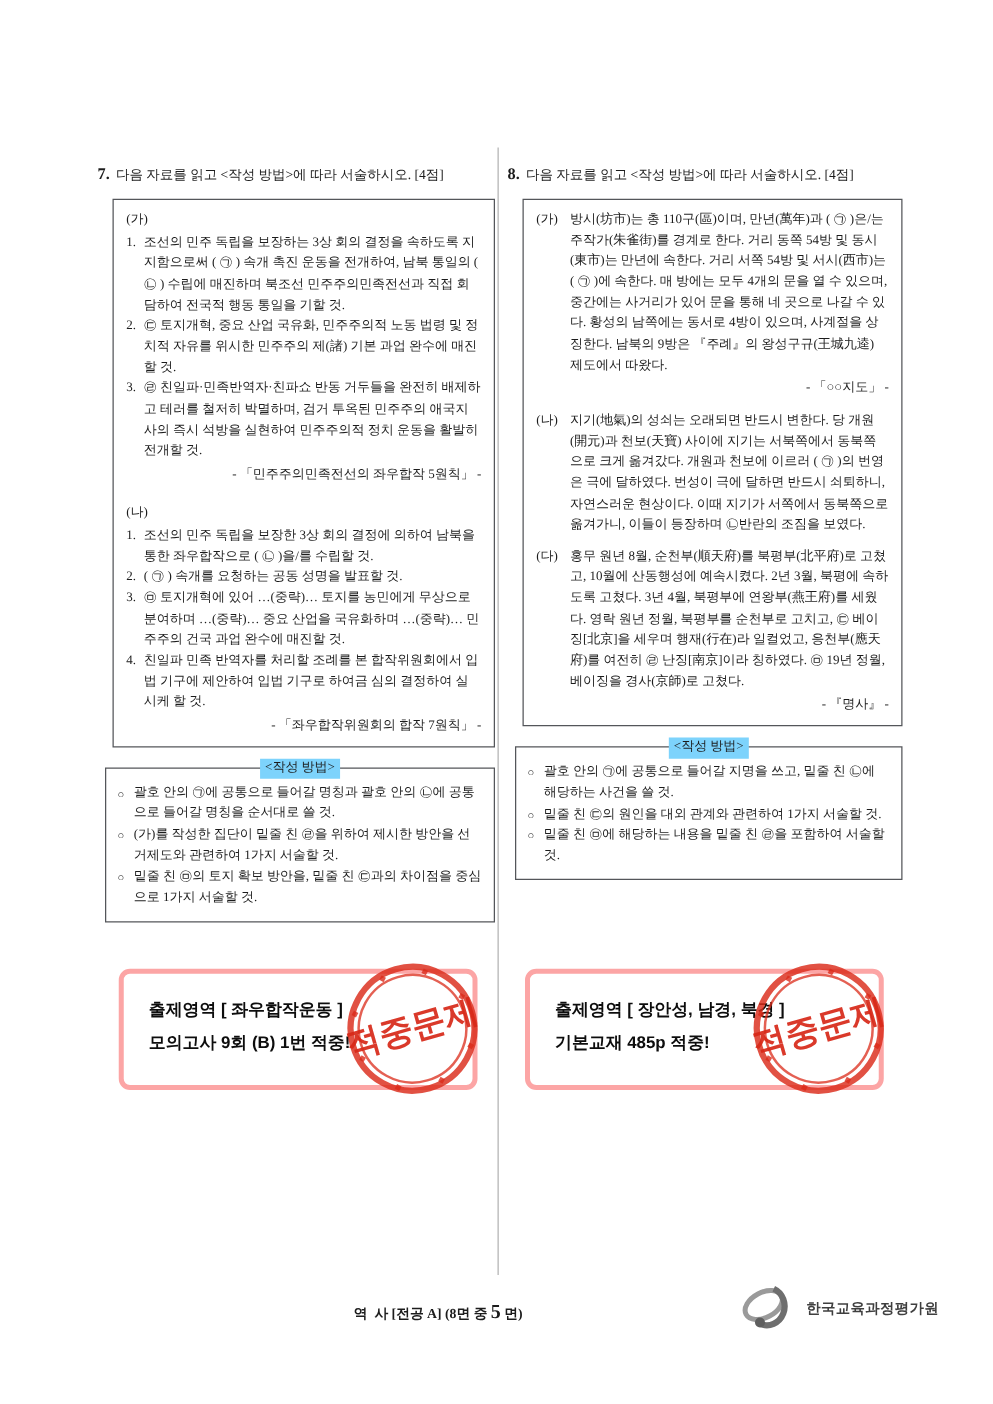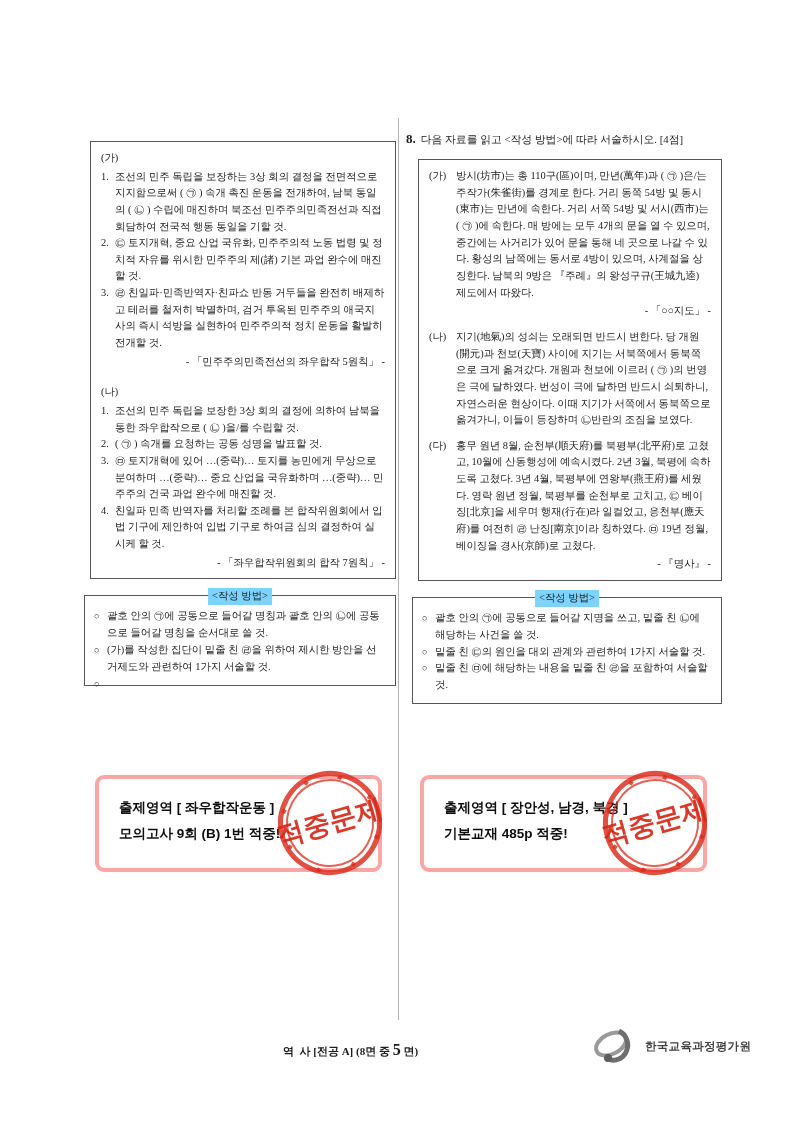--- a/index.html
+++ b/index.html
@@ -119,41 +119,42 @@
     font-size:11.5px; font-weight:bold; color:#3f3f3f;
     letter-spacing:.3px; white-space:nowrap;
   }
 </style>
 </head>
 <body>
 
 <div class="divider"></div>
 
 <div class="col col-left">
+  <div class="qhead"><span class="qnum">7.</span><span>다음 자료를 읽고 &lt;작성 방법&gt;에 따라 서술하시오. [4점]</span></div>
 
   <div class="matbox">
     <div class="src-label">(가)</div>
-    <div class="item"><span class="item-no">1.</span><span><span>조선의 민주 독립을 보장하는 3상 회의 결정을 전면적으로 지지함으로써 ( ㉠ ) 속개 촉진 운동을 전개하여, 남북 통일의 ( ㉡ ) 수립에 매진하며 북조선 민주주의민족전선과 직접 회담하여 전국적 행동 통일을 기할 것.</span></span></div>
+    <div class="item"><span class="item-no">1.</span><span><span>조선의 민주 독립을 보장하는 3상 회의 결정을 속하도록 지지함으로써 ( ㉠ ) 속개 촉진 운동을 전개하여, 남북 통일의 ( ㉡ ) 수립에 매진하며 북조선 민주주의민족전선과 직접 회담하여 전국적 행동 통일을 기할 것.</span></span></div>
     <div class="item"><span class="item-no">2.</span><span><span>㉢ </span><span class="u">토지개혁</span><span>, 중요 산업 국유화, 민주주의적 노동 법령 및 정치적 자유를 위시한 민주주의 제(諸) 기본 과업 완수에 매진할 것.</span></span></div>
     <div class="item"><span class="item-no">3.</span><span><span>㉣ </span><span class="u">친일파·민족반역자·친파쇼 반동 거두들을 완전히 배제</span><span>하고 테러를 철저히 박멸하며, 검거 투옥된 민주주의 애국지사의 즉시 석방을 실현하여 민주주의적 정치 운동을 활발히 전개할 것.</span></span></div>
     <div class="cite">- 「민주주의민족전선의 좌우합작 5원칙」 -</div>
 
     <div class="src-label gap-top">(나)</div>
     <div class="item"><span class="item-no">1.</span><span><span>조선의 민주 독립을 보장한 3상 회의 결정에 의하여 남북을 통한 좌우합작으로 ( ㉡ )을/를 수립할 것.</span></span></div>
     <div class="item"><span class="item-no">2.</span><span><span>( ㉠ ) 속개를 요청하는 공동 성명을 발표할 것.</span></span></div>
     <div class="item"><span class="item-no">3.</span><span><span>㉤ </span><span class="u">토지개혁</span><span>에 있어 …(중략)… 토지를 농민에게 무상으로 분여하며 …(중략)… 중요 산업을 국유화하며 …(중략)… 민주주의 건국 과업 완수에 매진할 것.</span></span></div>
     <div class="item"><span class="item-no">4.</span><span><span>친일파 민족 반역자를 처리할 조례를 본 합작위원회에서 입법 기구에 제안하여 입법 기구로 하여금 심의 결정하여 실시케 할 것.</span></span></div>
     <div class="cite">- 「좌우합작위원회의 합작 7원칙」 -</div>
   </div>
 
   <div class="method-box">
     <div class="method-title">&lt;작성 방법&gt;</div>
     <div class="mbullet"><span class="bm">○</span><span>괄호 안의 ㉠에 공통으로 들어갈 명칭과 괄호 안의 ㉡에 공통으로 들어갈 명칭을 순서대로 쓸 것.</span></div>
     <div class="mbullet"><span class="bm">○</span><span>(가)를 작성한 집단이 밑줄 친 ㉣을 위하여 제시한 방안을 선거제도와 관련하여 1가지 서술할 것.</span></div>
-    <div class="mbullet"><span class="bm">○</span></div>
+    <div class="mbullet"><span class="bm">○</span><span>밑줄 친 ㉤의 토지 확보 방안을, 밑줄 친 ㉢과의 차이점을 중심으로 1가지 서술할 것.</span></div>
   </div>
 
   <div class="stamp-box">
     <div class="stamp-line stamp-line1">출제영역 [ 좌우합작운동 ]</div>
     <div class="stamp-line stamp-line2">모의고사 9회 (B) 1번 적중!</div>
     <div class="stamp">
       <div class="ring-outer"></div>
       <div class="ring-inner"></div>
       <span class="dot d1"></span>
         <span class="dot d2"></span>

